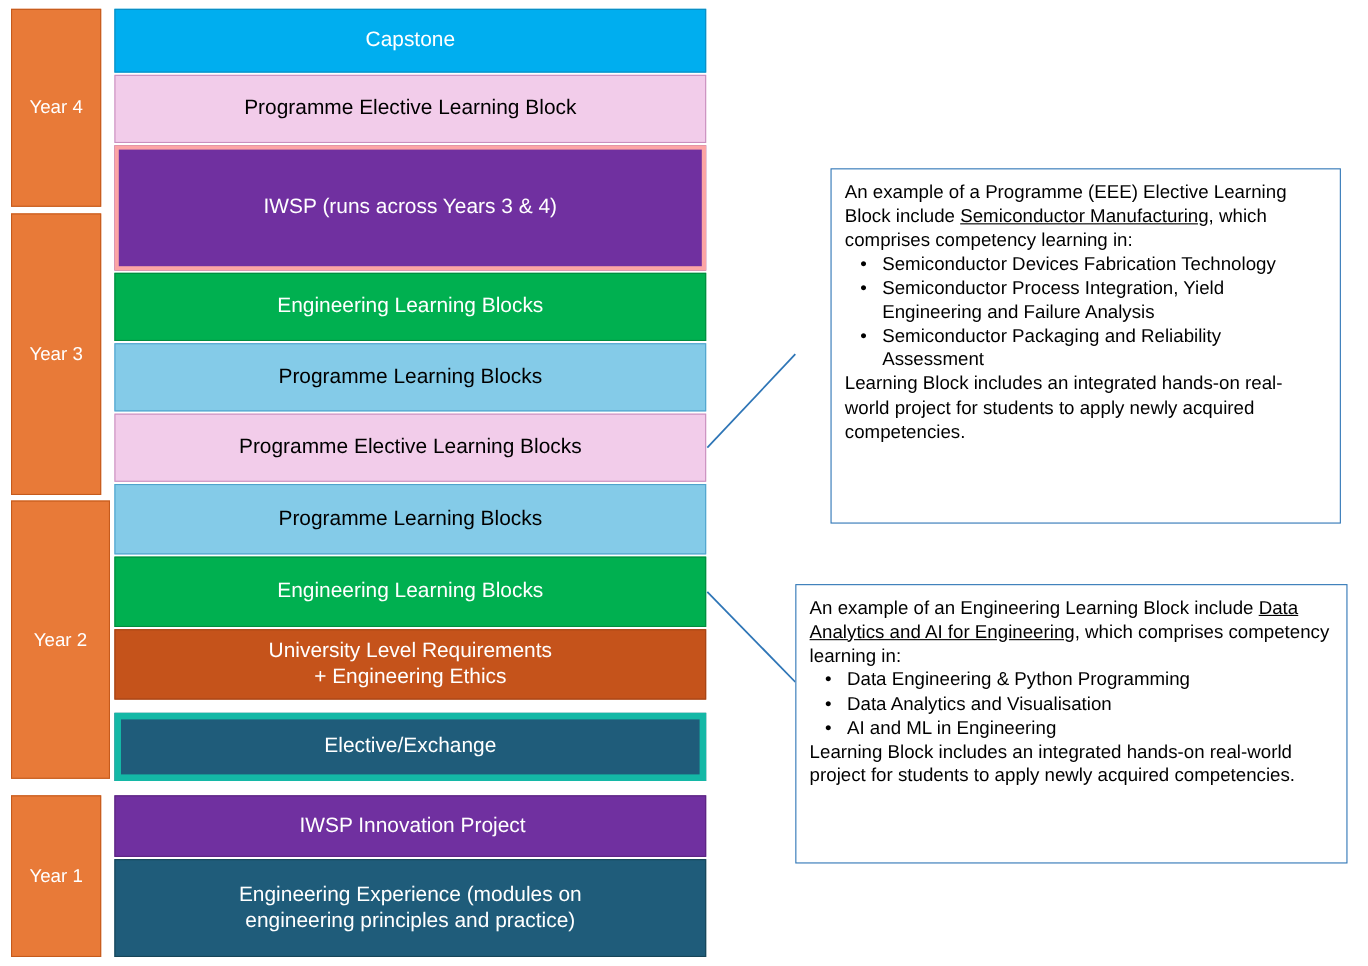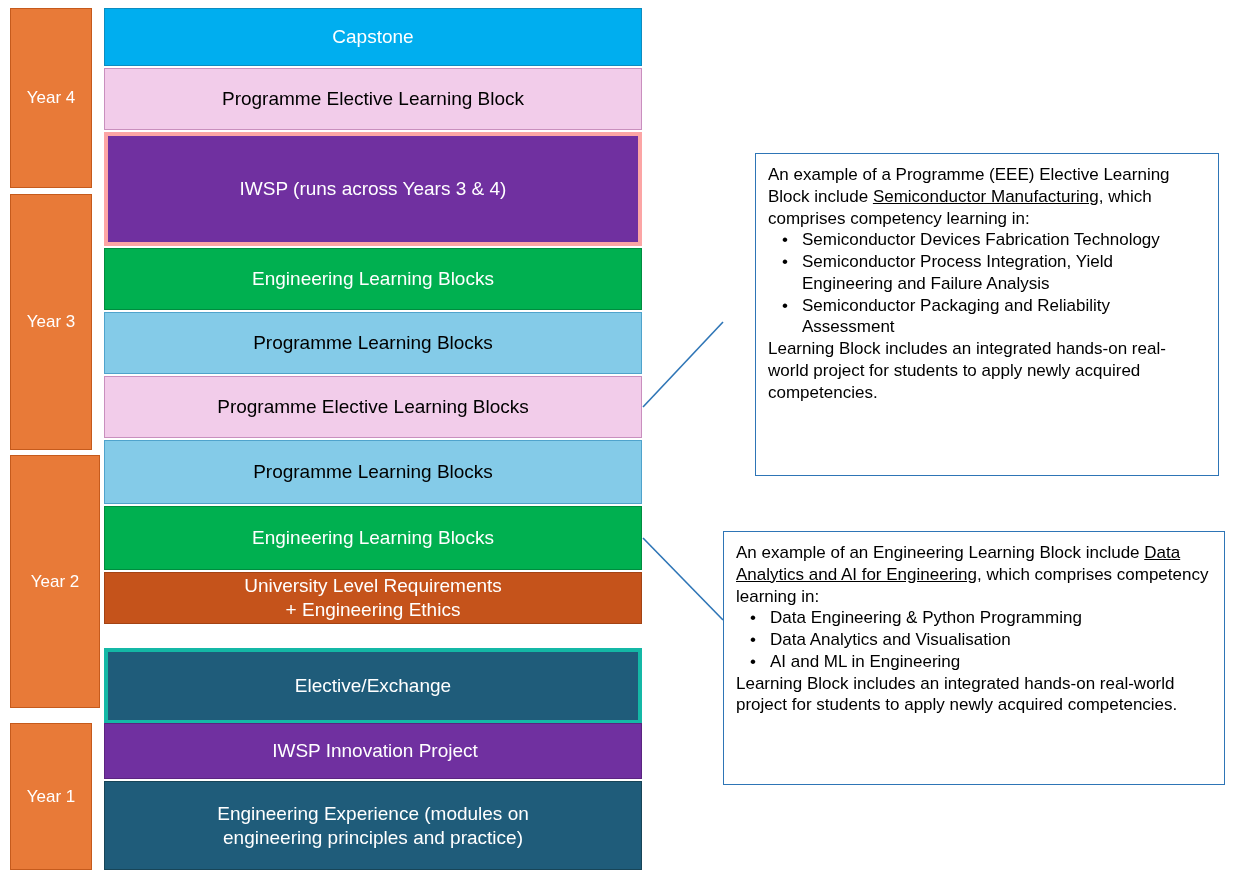--- a/index.html
+++ b/index.html
@@ -129,26 +129,26 @@
   </div>
 
   <div class="block" style="left:104px; top:440px; width:538px; height:64px; background:#84CBE8; color:#000000; border:1px solid #4FA3CC;">
     <span>Programme Learning Blocks</span>
   </div>
 
   <div class="block" style="left:104px; top:506px; width:538px; height:64px; background:#00B050; color:#ffffff; border:1px solid #008C3F;">
     <span>Engineering Learning Blocks</span>
   </div>
 
-  <div class="block" style="left:104px; top:572px; width:538px; height:52px; background:#C5531B; color:#ffffff; border:1px solid #A34314;">
+  <div class="block" style="left:104px; top:572px; width:538px; height:64px; background:#C5531B; color:#ffffff; border:1px solid #A34314;">
     <span>University Level Requirements
 + Engineering Ethics</span>
   </div>
 
-  <div class="block" style="left:104px; top:648px; width:538px; height:76px; background:#1F5C7A; color:#ffffff; border:4px solid #14b8a6;">
+  <div class="block" style="left:104px; top:648px; width:538px; height:62px; background:#1F5C7A; color:#ffffff; border:6px solid #14b8a6;">
     <span>Elective/Exchange</span>
   </div>
 
   <div class="block" style="left:104px; top:723px; width:538px; height:56px; background:#7030A0; color:#ffffff; border:1px solid #5B2480;padding-left:12px;">
     <span>IWSP Innovation Project</span>
   </div>
 
   <div class="block" style="left:104px; top:781px; width:538px; height:89px; background:#1F5C7A; color:#ffffff; border:1px solid #174558;">
     <span>Engineering Experience (modules on
 engineering  principles and practice)</span>

